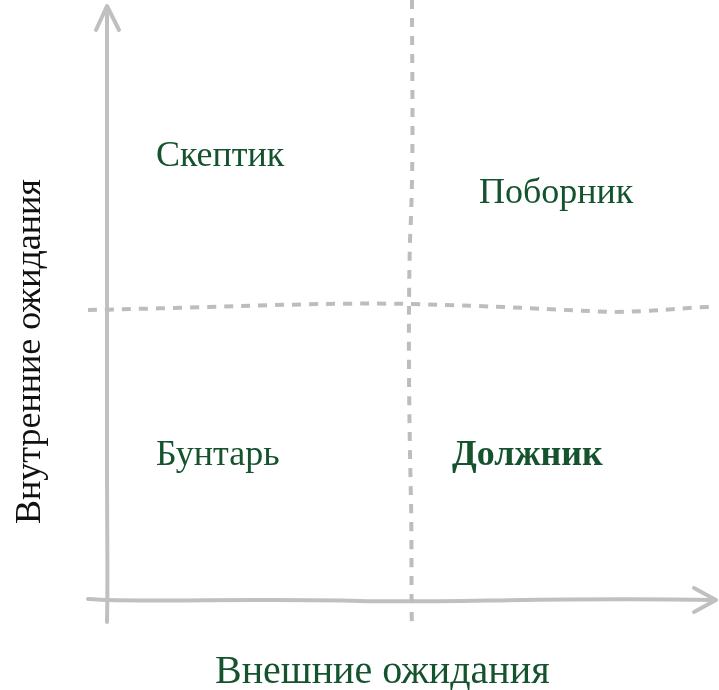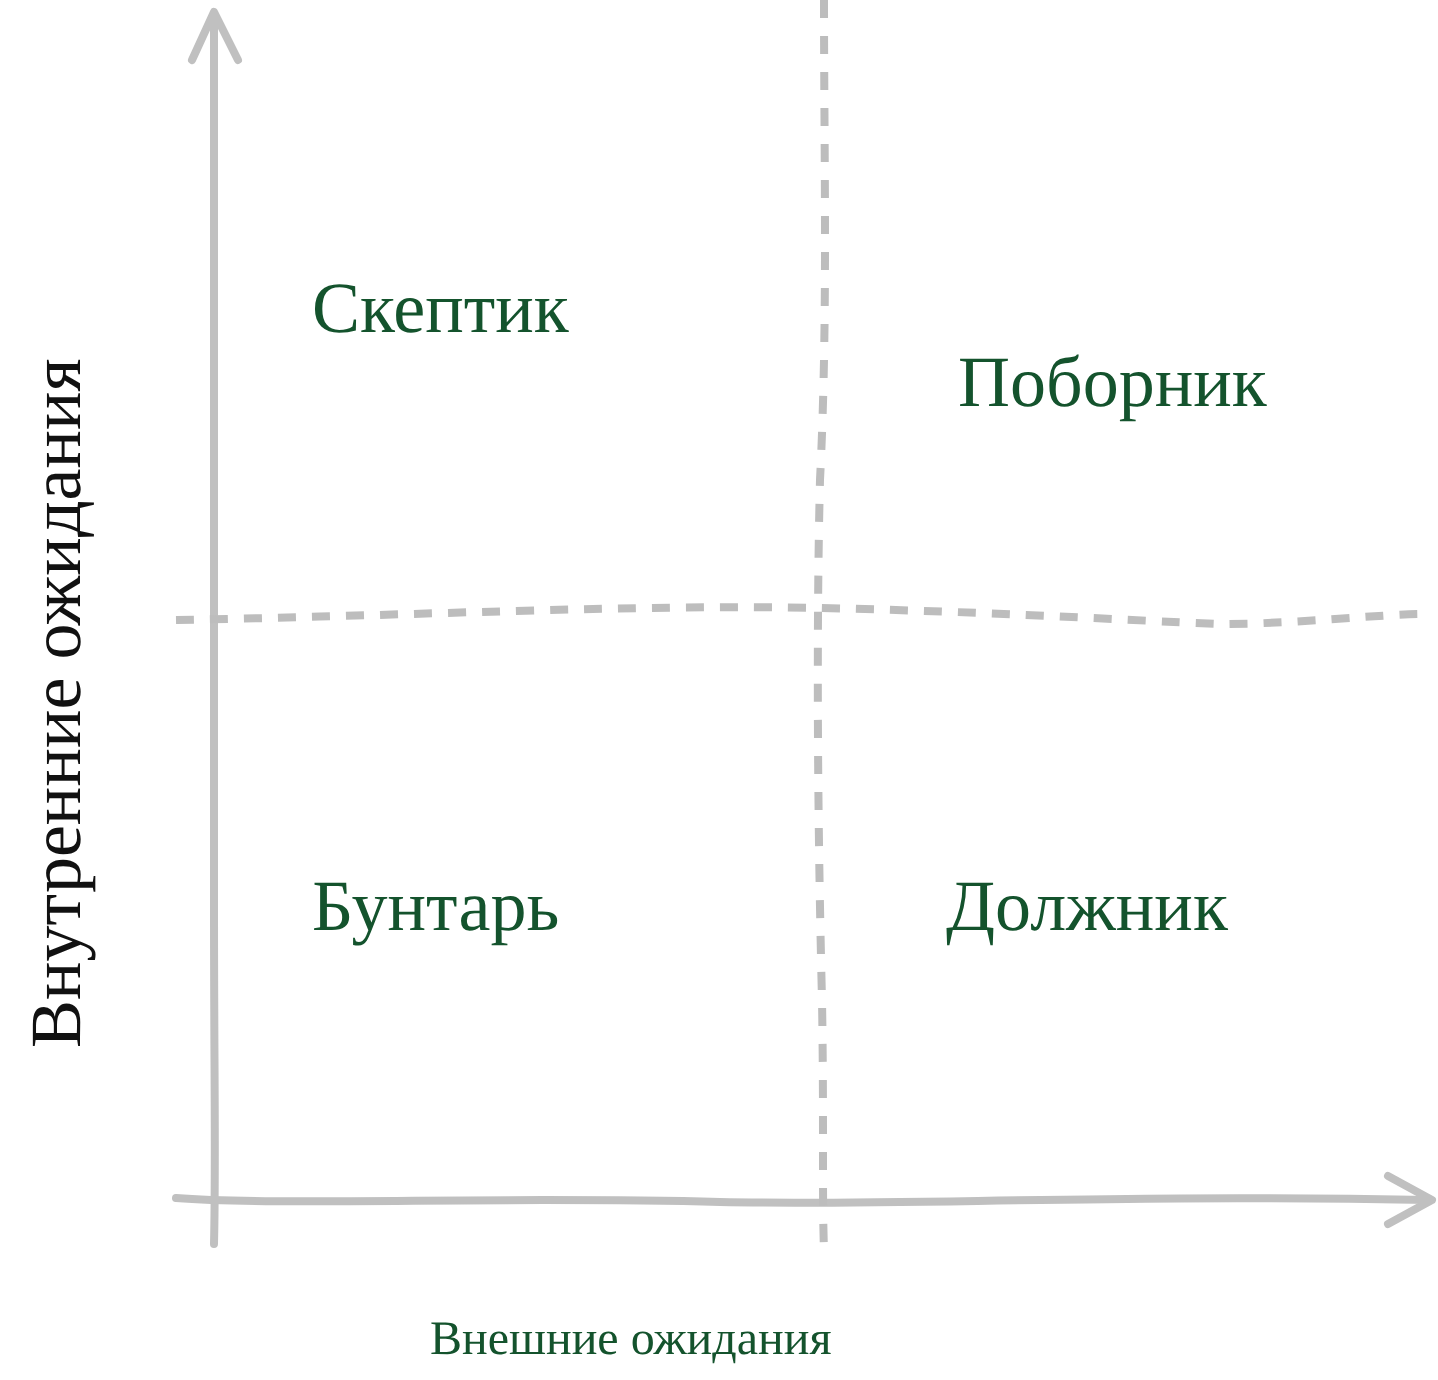--- a/index.html
+++ b/index.html
@@ -5,21 +5,21 @@
   html, body { margin: 0; padding: 0; background: #ffffff; }
   body { width: 719px; height: 690px; position: relative; overflow: hidden; }
   svg.lines { position: absolute; left: 0; top: 0; }
   .label {
     position: absolute;
     font-family: "Liberation Serif", "DejaVu Serif", serif;
     color: #14532d;
     white-space: nowrap;
   }
   .quad { font-size: 36px; line-height: 40px; }
-  .axis-label { font-size: 24px; line-height: 40px; }
+  .axis-label { font-size: 40px; line-height: 40px; }
   .y-label {
     position: absolute;
     left: 8px; top: 524px;
     transform-origin: 0 0;
     transform: rotate(-90deg);
     font-family: "Liberation Serif", "DejaVu Serif", serif;
     font-size: 36px; line-height: 40px; color: #111111; white-space: nowrap;
   }
 </style>
 </head>
@@ -34,16 +34,16 @@
   <path d="M694 588 L716 600 L694 612" stroke="#c0c0c0" stroke-width="4" fill="none" stroke-linecap="round" stroke-linejoin="round"></path>
 
   <path d="M412 0 C412 80, 414 160, 410 240 C408 320, 409 420, 411 500 C412 560, 411 600, 412 625" stroke="#bdbdbd" stroke-width="4" fill="none" stroke-dasharray="9 9"></path>
 
   <path d="M88 310 C200 308, 320 302, 410 304 C500 306, 560 310, 610 312 C650 312, 690 307, 712 307" stroke="#bdbdbd" stroke-width="4" fill="none" stroke-dasharray="9 8"></path>
 </svg>
 
 <div class="label quad" style="left:156px; top:134px;">Скептик</div>
 <div class="label quad" style="left:479px; top:134px;margin-top:37px;">Поборник</div>
 <div class="label quad" style="left:156px; top:433px;">Бунтарь</div>
-<div class="label quad" style="left:473px; top:433px;">Должник</div>
+<div class="label quad" style="left:452px; top:433px;font-weight:bold;">Должник</div>
 
 <div class="label axis-label" style="left:215px; top:650px;">Внешние ожидания</div>
 <div class="y-label">Внутренние ожидания</div>
 
 </body></html>

